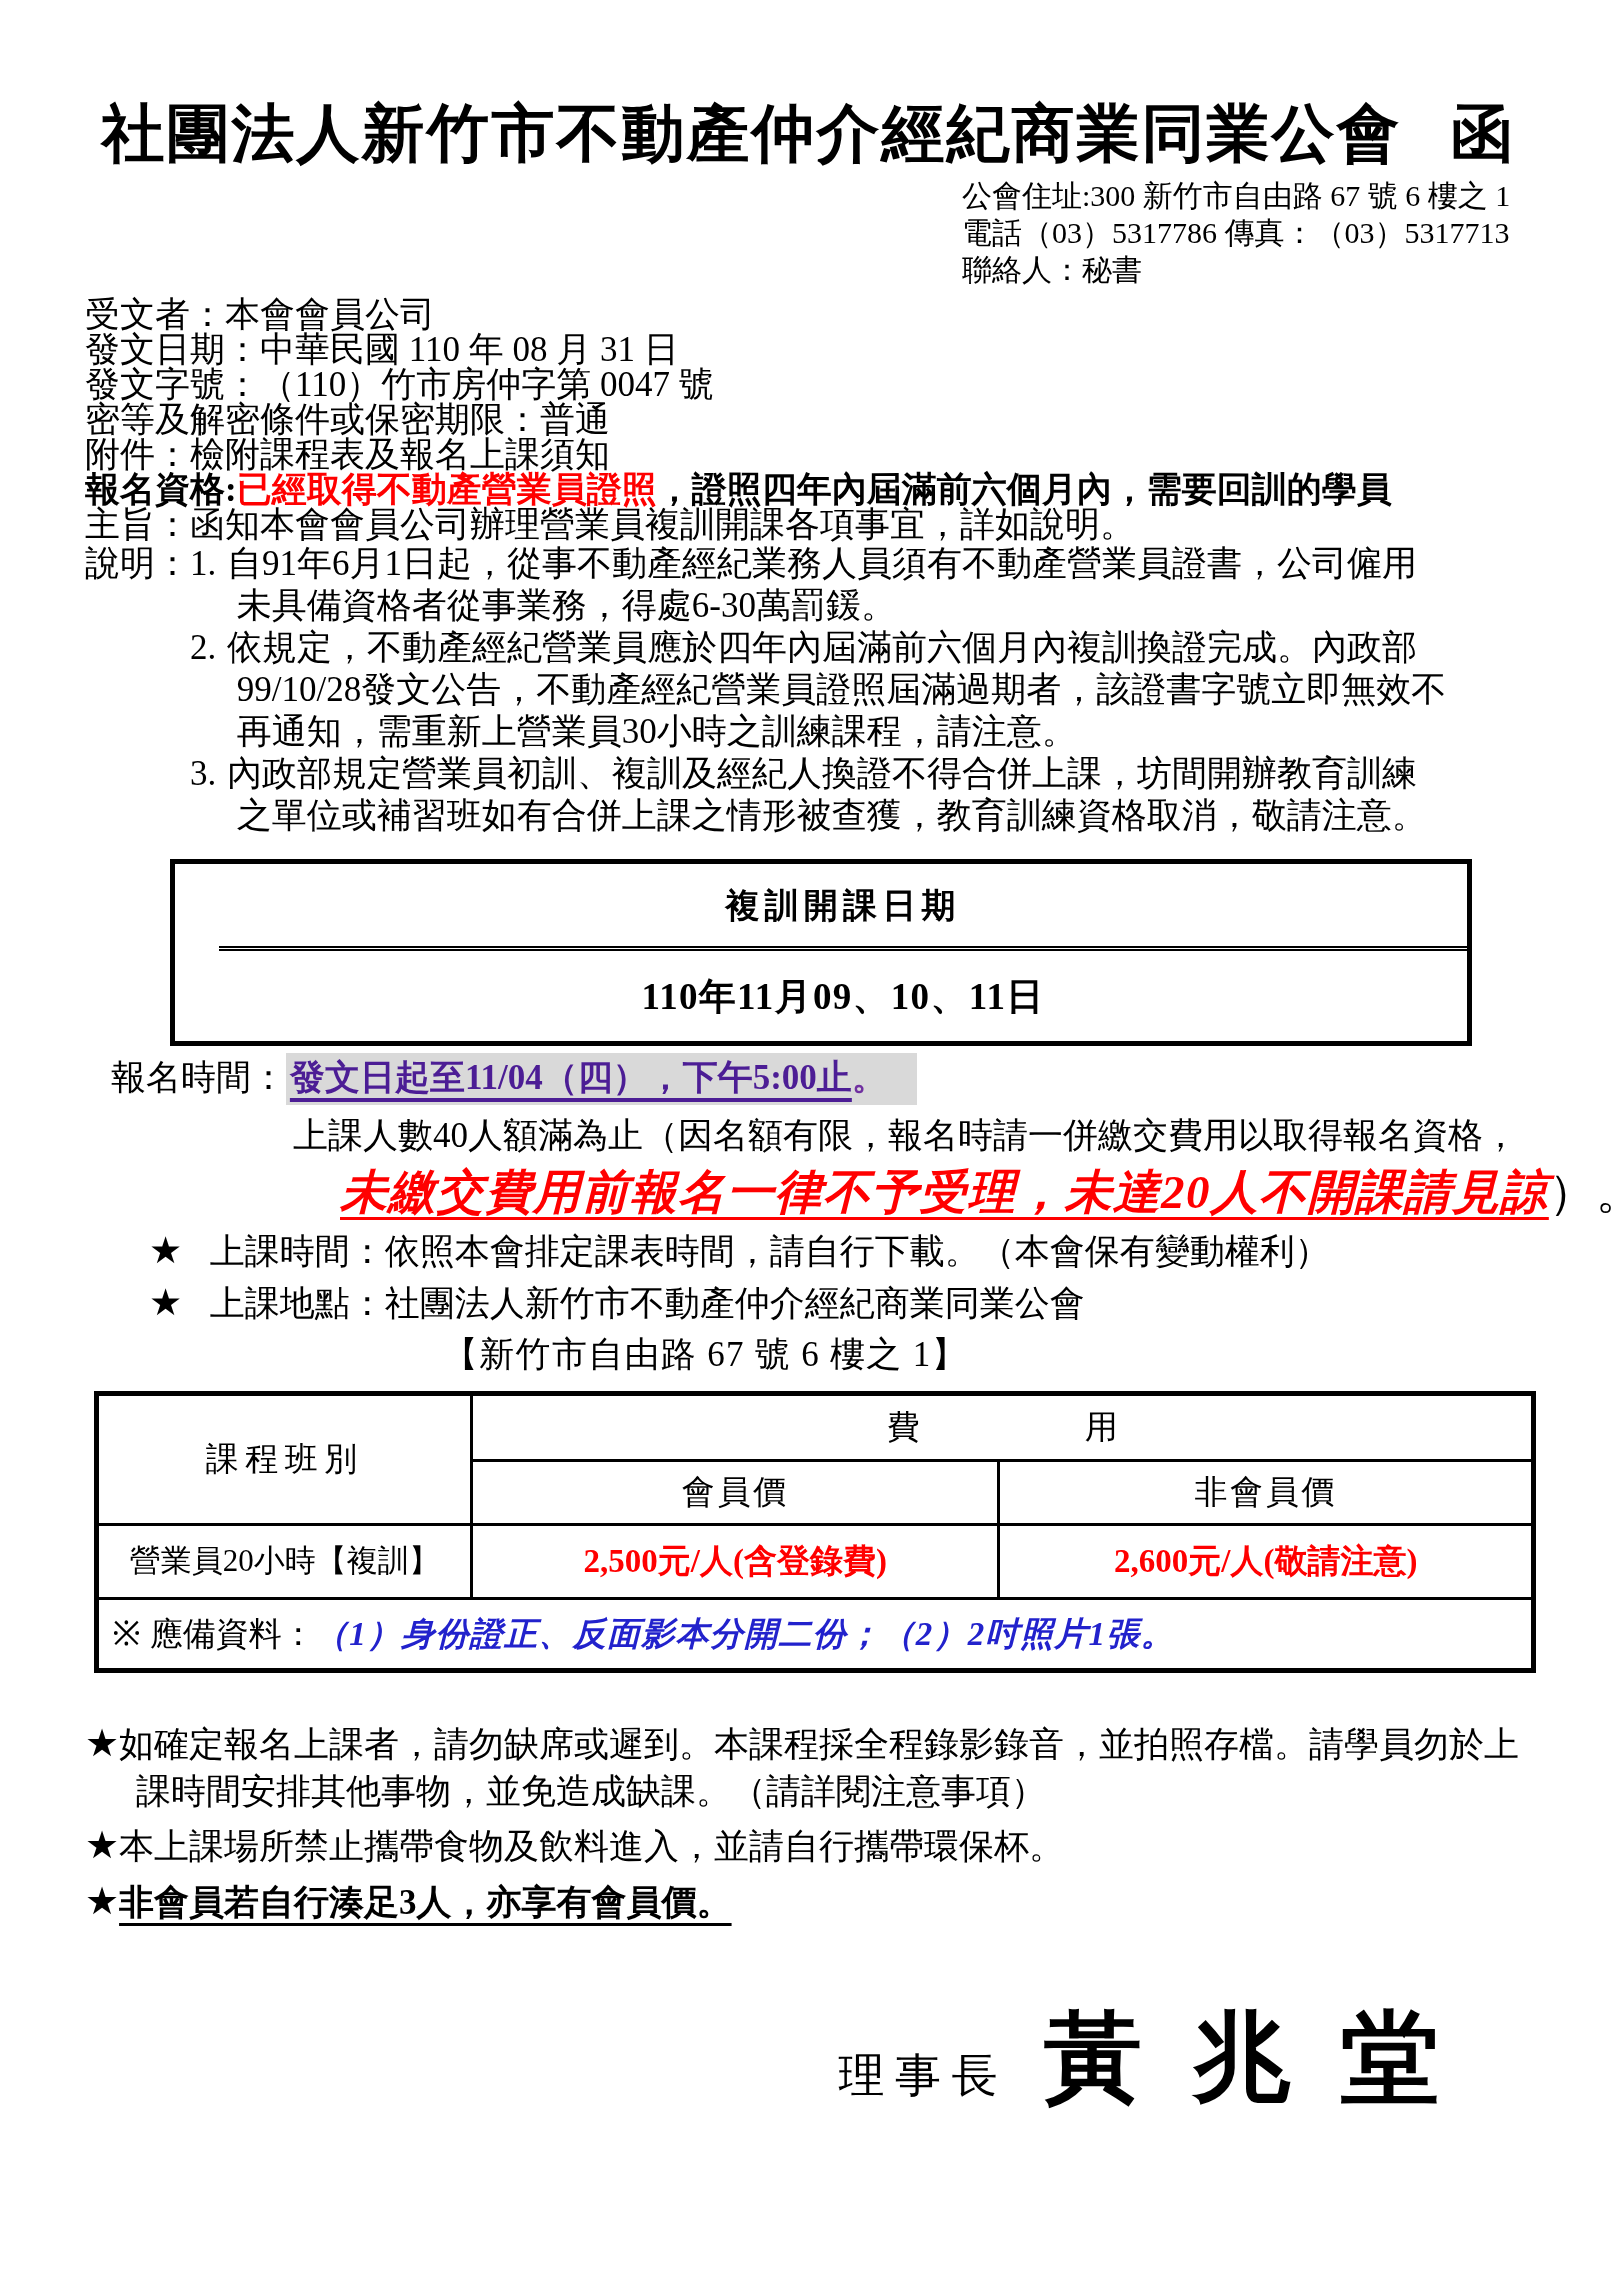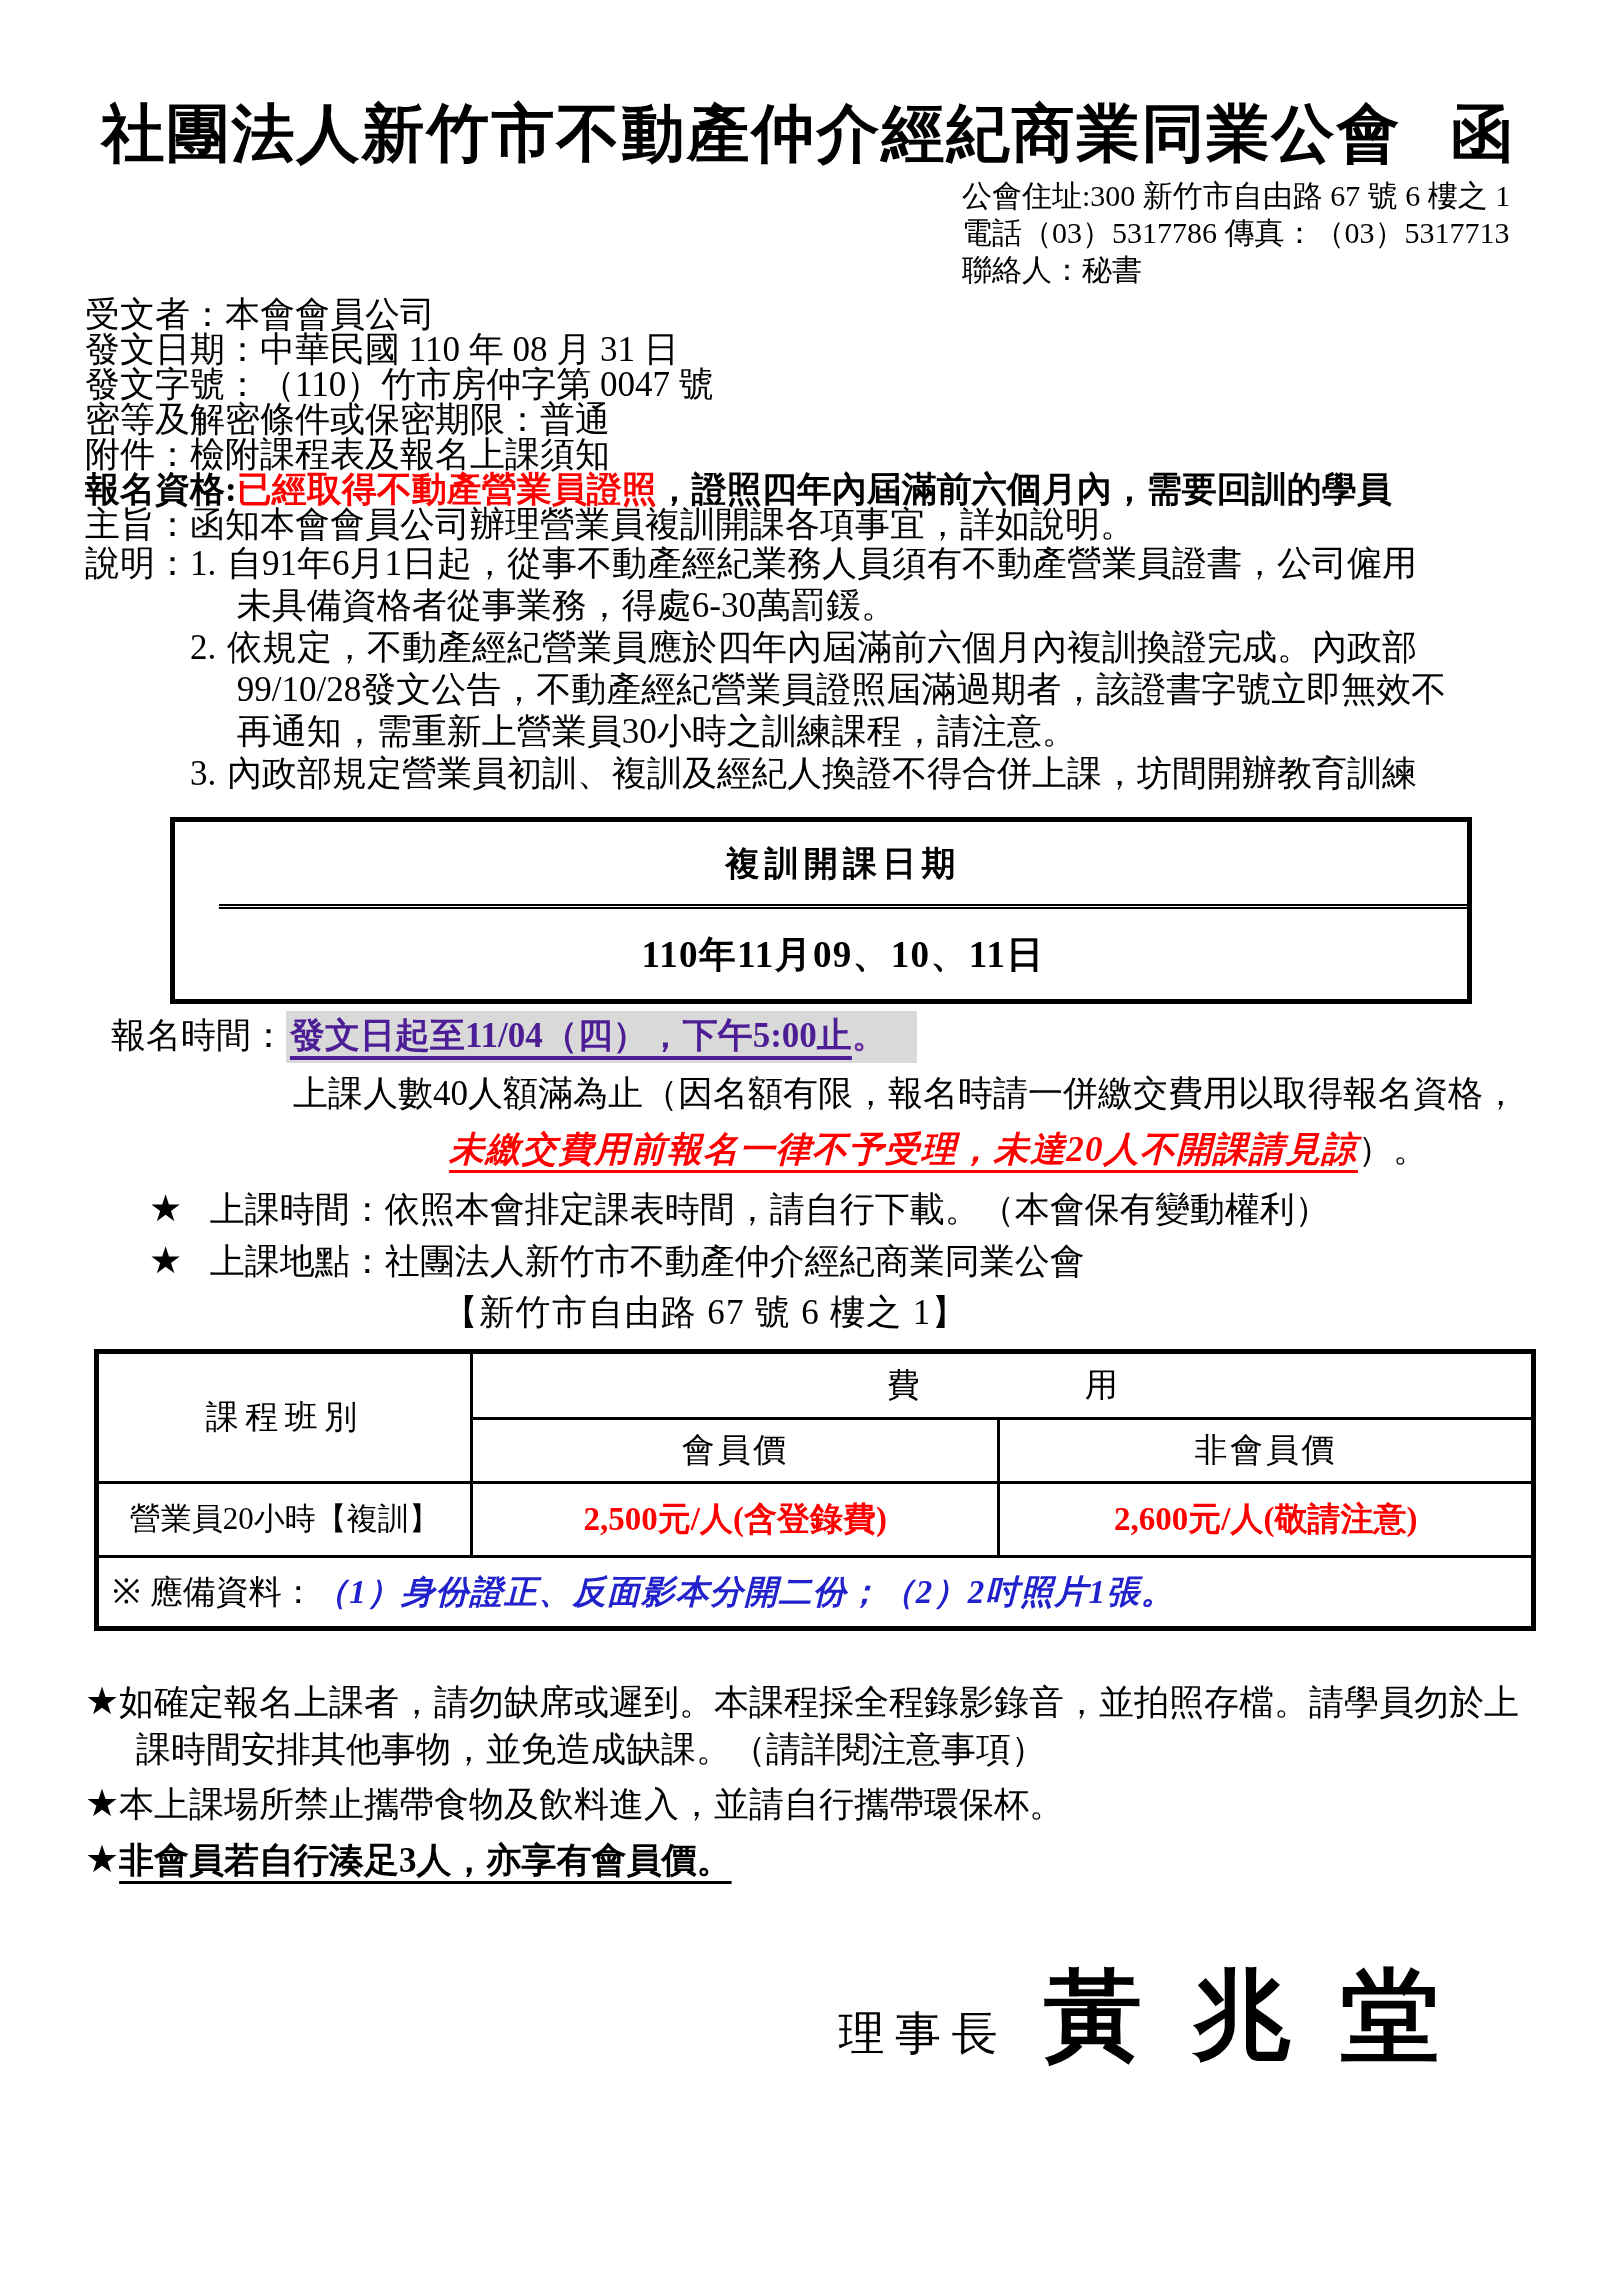--- a/index.html
+++ b/index.html
@@ -41,21 +41,21 @@
   .box-header { font-size:34px; font-weight:bold; letter-spacing:5.2px; padding:18.3px 0 17px;
     border-bottom:5.9px double #000; }
   .box-date { font-size:37px; font-weight:bold; letter-spacing:1.3px; padding:21px 0 19.6px; }
   
   .reg1 { margin:10.5px 0 0 26px; font-size:35px; line-height:42px; white-space:nowrap; }
   .hl-wrap { background:#D9D9D9; padding:5.2px 30px 7.9px 3.9px; }
   .deadline { color:#4c1d95; font-weight:bold; text-decoration:underline;
     text-decoration-thickness:3.9px; text-underline-offset:9.2px; }
   .deadline-period { color:#7030A0; font-weight:bold; }
   .reg2 { margin:15.7px 0 0 208px; font-size:35px; line-height:42px; white-space:nowrap; }
-  .reg3 { margin:14.4px 0 0 255px; font-size:35px; line-height:42px; white-space:nowrap;text-align:center; }
+  .reg3 { margin:14.4px 0 0 255px; font-size:47px; line-height:42px; white-space:nowrap; }
   .warn-red { color:#FF0000; font-weight:bold; font-style:italic; text-decoration:underline;
     text-decoration-thickness:3.3px; text-underline-offset:9.2px; letter-spacing:1.3px; }
   
   .bullets { margin:17px 0 0 64px; font-size:35px; }
   .bullet { display:flex; align-items:baseline; margin-top:9.2px; line-height:42px; white-space:nowrap; }
   .bullet .star { font-size:37px; margin-right:27.5px; }
   .loc2 { margin:9.2px 0 0 294px; font-size:35px; line-height:42px; letter-spacing:1.3px; }
   
   .fee-table { margin:14.4px 0 0 9.2px; border-collapse:collapse; width:1437px; table-layout:fixed;
     border:5.2px solid #000; }
@@ -126,20 +126,21 @@
         <div class="exp-lines">
           <div class="exp-line">依規定，不動產經紀營業員應於四年內屆滿前六個月內複訓換證完成。內政部</div>
           <div class="exp-line cont">99/10/28發文公告，不動產經紀營業員證照屆滿過期者，該證書字號立即無效不</div>
           <div class="exp-line cont">再通知，需重新上營業員30小時之訓練課程，請注意。</div>
         </div>
       </div>
       <div class="exp-item">
         <span class="exp-num">3.</span>
         <div class="exp-lines">
           <div class="exp-line">內政部規定營業員初訓、複訓及經紀人換證不得合併上課，坊間開辦教育訓練</div>
+          <div class="exp-line cont">之單位或補習班如有合併上課之情形被查獲，教育訓練資格取消，敬請注意。</div>
         </div>
       </div>
     </div>
   </div>
 
   <div class="schedule-box">
     <div class="box-header">複訓開課日期</div>
     <div class="box-date">110年11月09、10、11日</div>
   </div>
 

